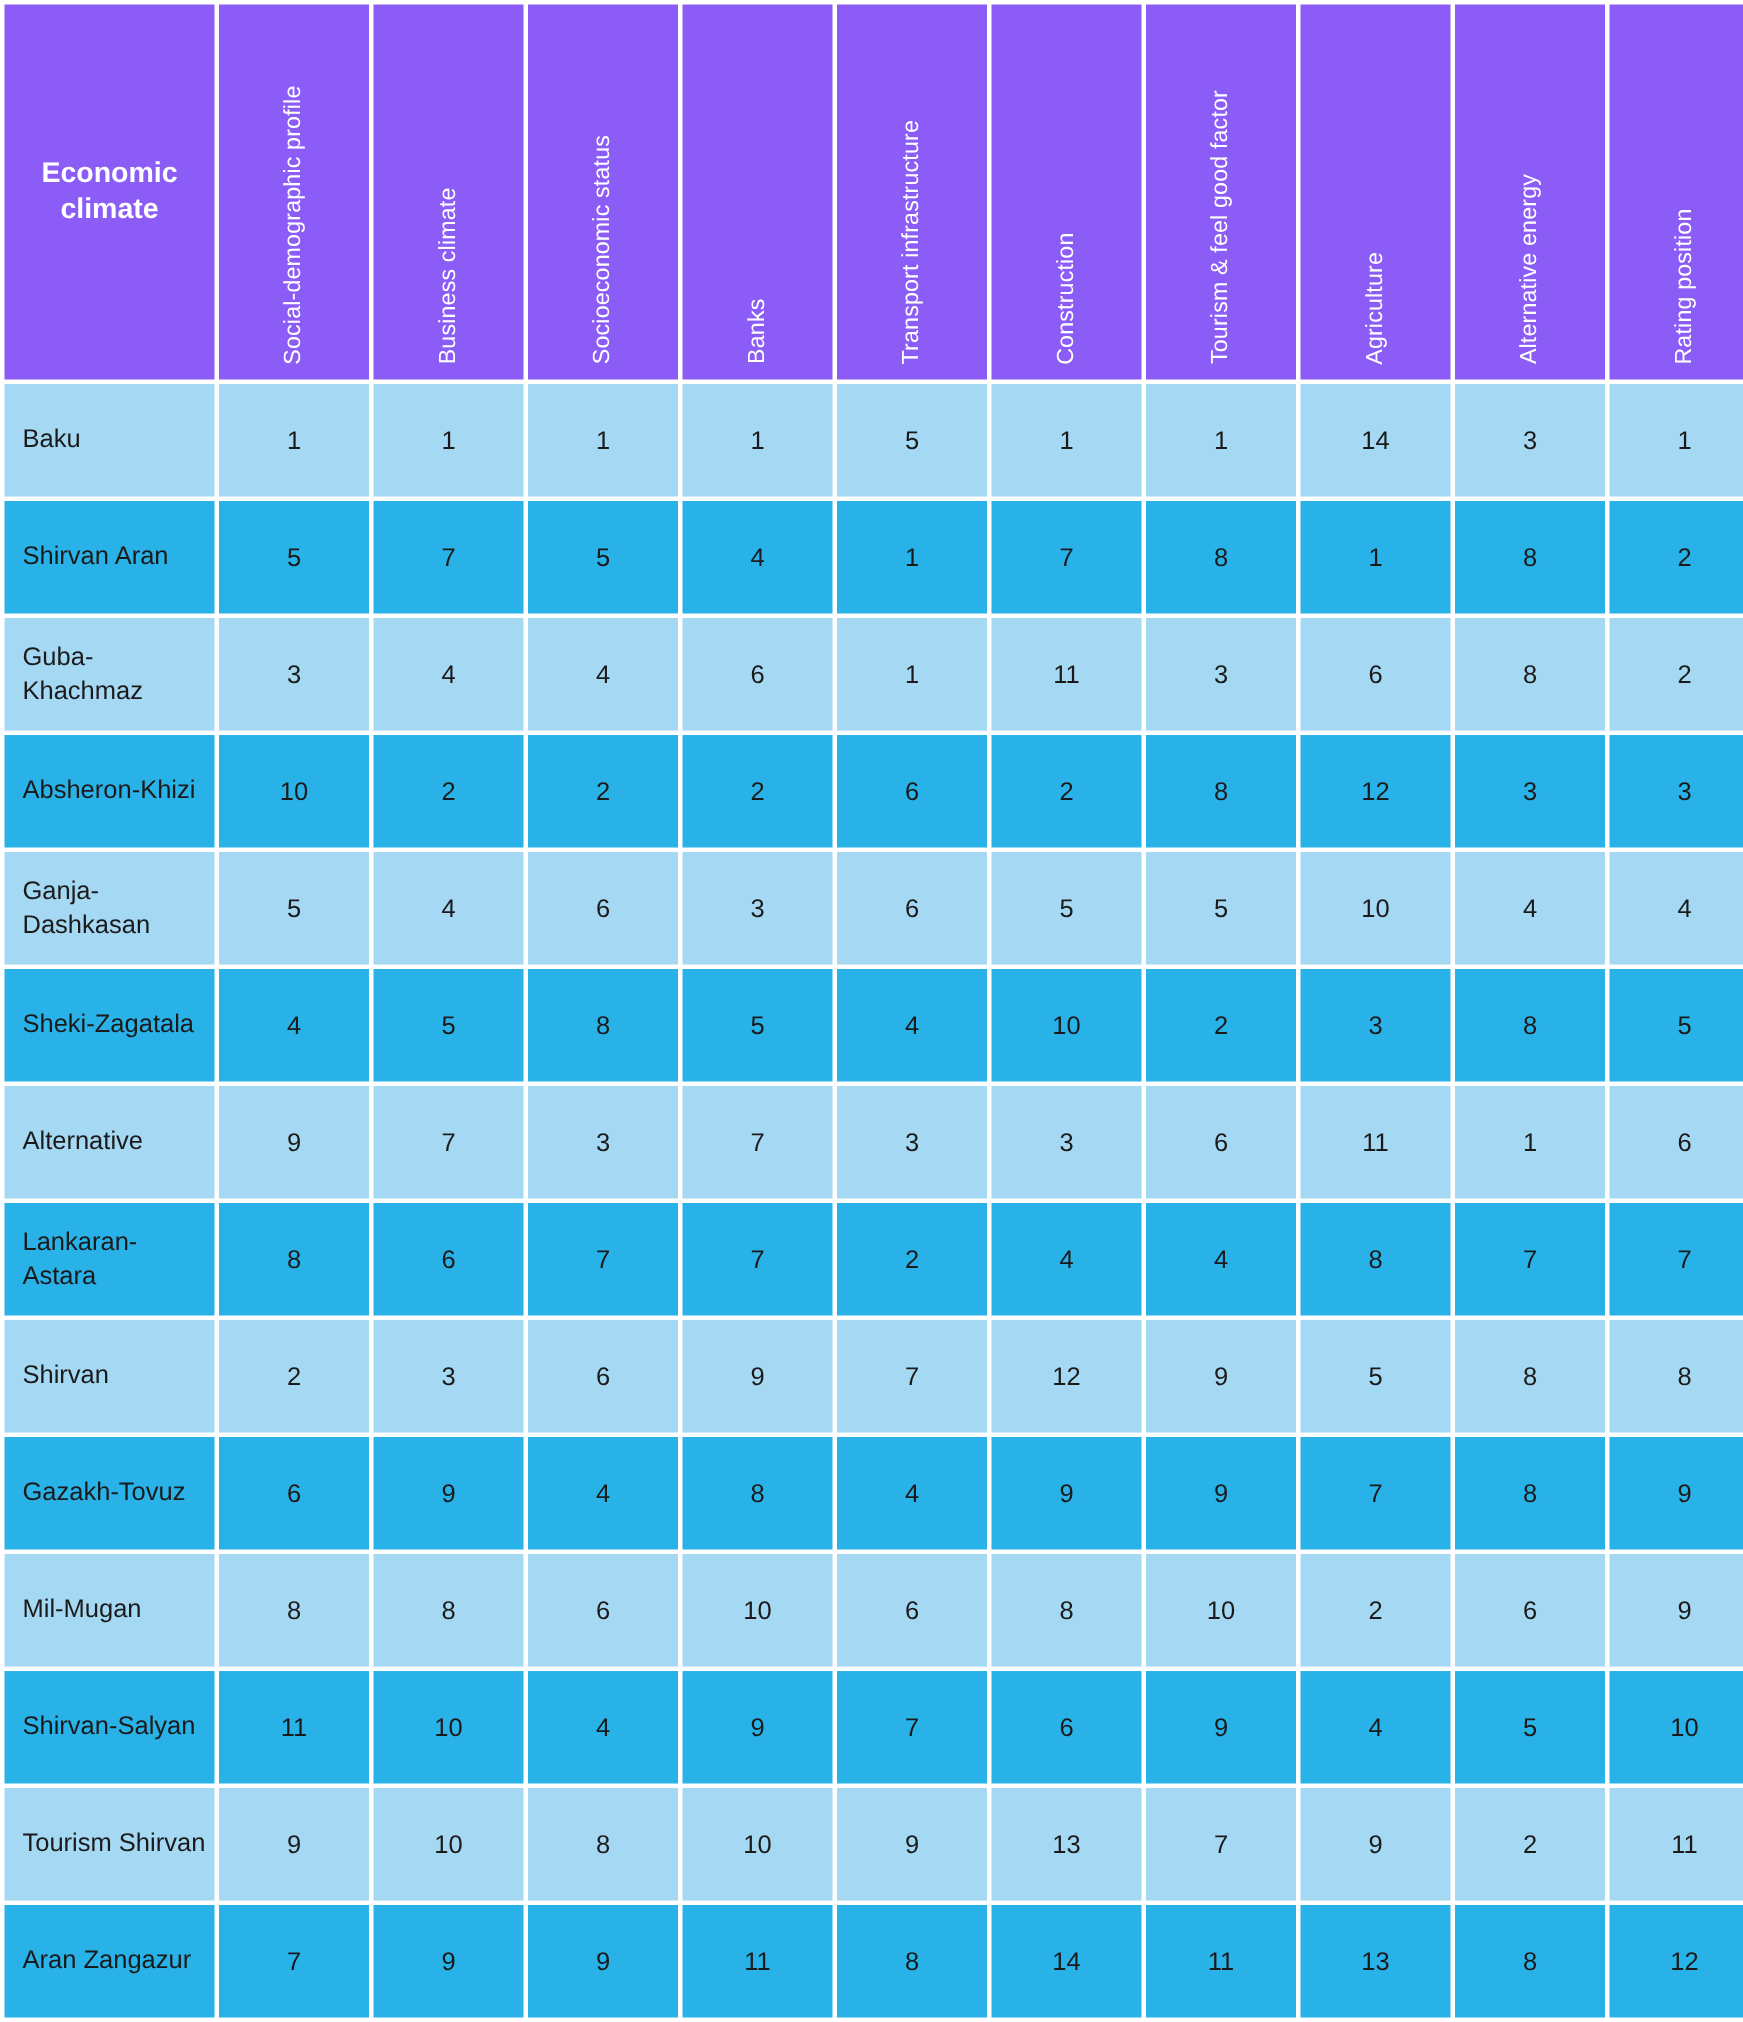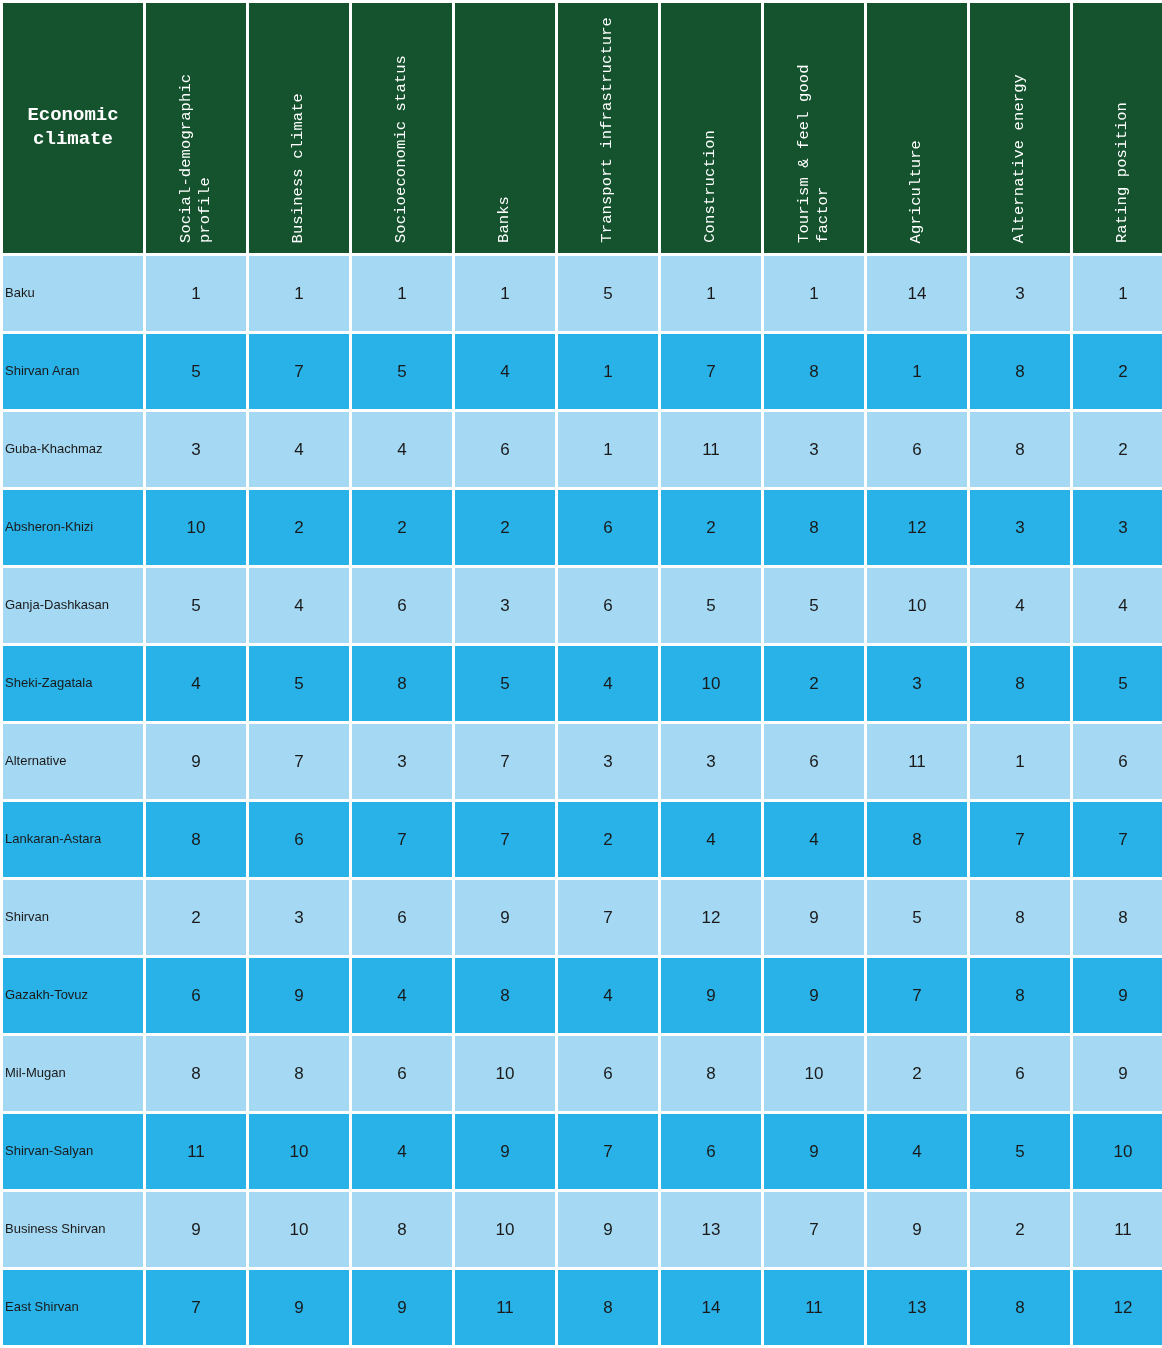--- a/index.html
+++ b/index.html
@@ -18,28 +18,27 @@
     width: 1162px;
     height: 1348px;
     border-collapse: separate;
     border-spacing: 3px;
     table-layout: fixed;
     background: #ffffff;
   }
 
   
   thead th {
-    background: #14532d;
+    background: #8b5cf6;
     color: #ffffff;
     padding: 0;
     margin: 0;
     border: 0;
     height: 250px;
     vertical-align: bottom;
-    font-family: Liberation Mono, monospace;
   }
 
   th.region-head {
     vertical-align: middle;
     text-align: center;
     font-size: 19px;
     font-weight: bold;
     line-height: 1.25;
     padding: 0 8px;
   }
@@ -70,24 +69,24 @@
     color: #1a1a1a;
     font-size: 17px;
     height: 75px;
   }
 
   tbody tr.row-light td { background: #a5d8f3; }
   tbody tr.row-bright td { background: #29b2e8; }
 
   td.region-cell {
     text-align: left;
-    padding-left: 2px;
+    padding-left: 12px;
     padding-right: 6px;
     line-height: 1.3;
-    font-size: 13px;
+    font-size: 17px;
   }
 
   td.value-cell {
     text-align: center;
     vertical-align: middle;
   }
 
   col.c-region { width: 140px; }
   col.c-metric { width: 100px; }
 </style>
@@ -298,34 +297,34 @@
         <td class="value-cell">4</td>
         <td class="value-cell">9</td>
         <td class="value-cell">7</td>
         <td class="value-cell">6</td>
         <td class="value-cell">9</td>
         <td class="value-cell">4</td>
         <td class="value-cell">5</td>
         <td class="value-cell">10</td>
       </tr>
       <tr class="row-light">
-        <td class="region-cell">Business Shirvan</td>
+        <td class="region-cell">Tourism Shirvan</td>
         <td class="value-cell">9</td>
         <td class="value-cell">10</td>
         <td class="value-cell">8</td>
         <td class="value-cell">10</td>
         <td class="value-cell">9</td>
         <td class="value-cell">13</td>
         <td class="value-cell">7</td>
         <td class="value-cell">9</td>
         <td class="value-cell">2</td>
         <td class="value-cell">11</td>
       </tr>
       <tr class="row-bright">
-        <td class="region-cell">East Shirvan</td>
+        <td class="region-cell">Aran Zangazur</td>
         <td class="value-cell">7</td>
         <td class="value-cell">9</td>
         <td class="value-cell">9</td>
         <td class="value-cell">11</td>
         <td class="value-cell">8</td>
         <td class="value-cell">14</td>
         <td class="value-cell">11</td>
         <td class="value-cell">13</td>
         <td class="value-cell">8</td>
         <td class="value-cell">12</td>

